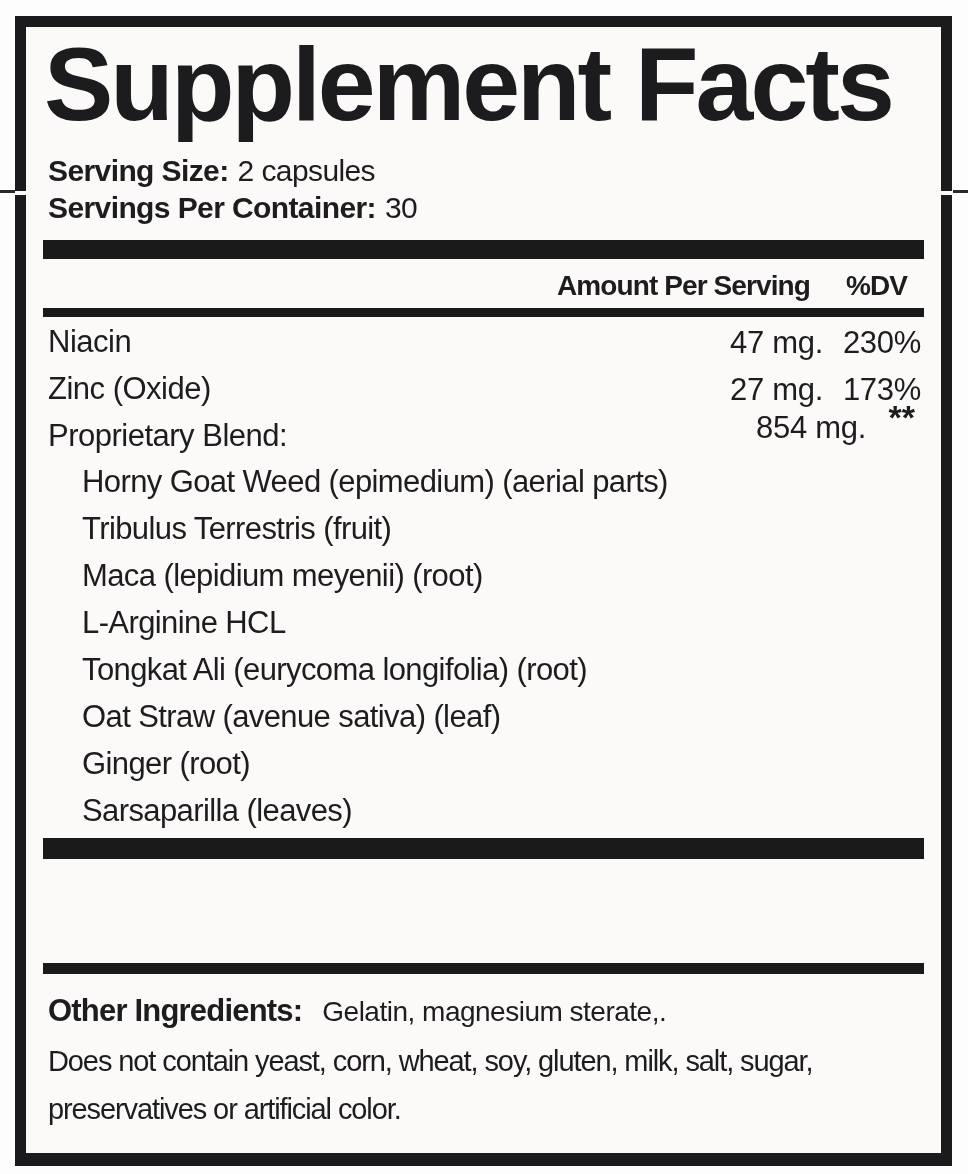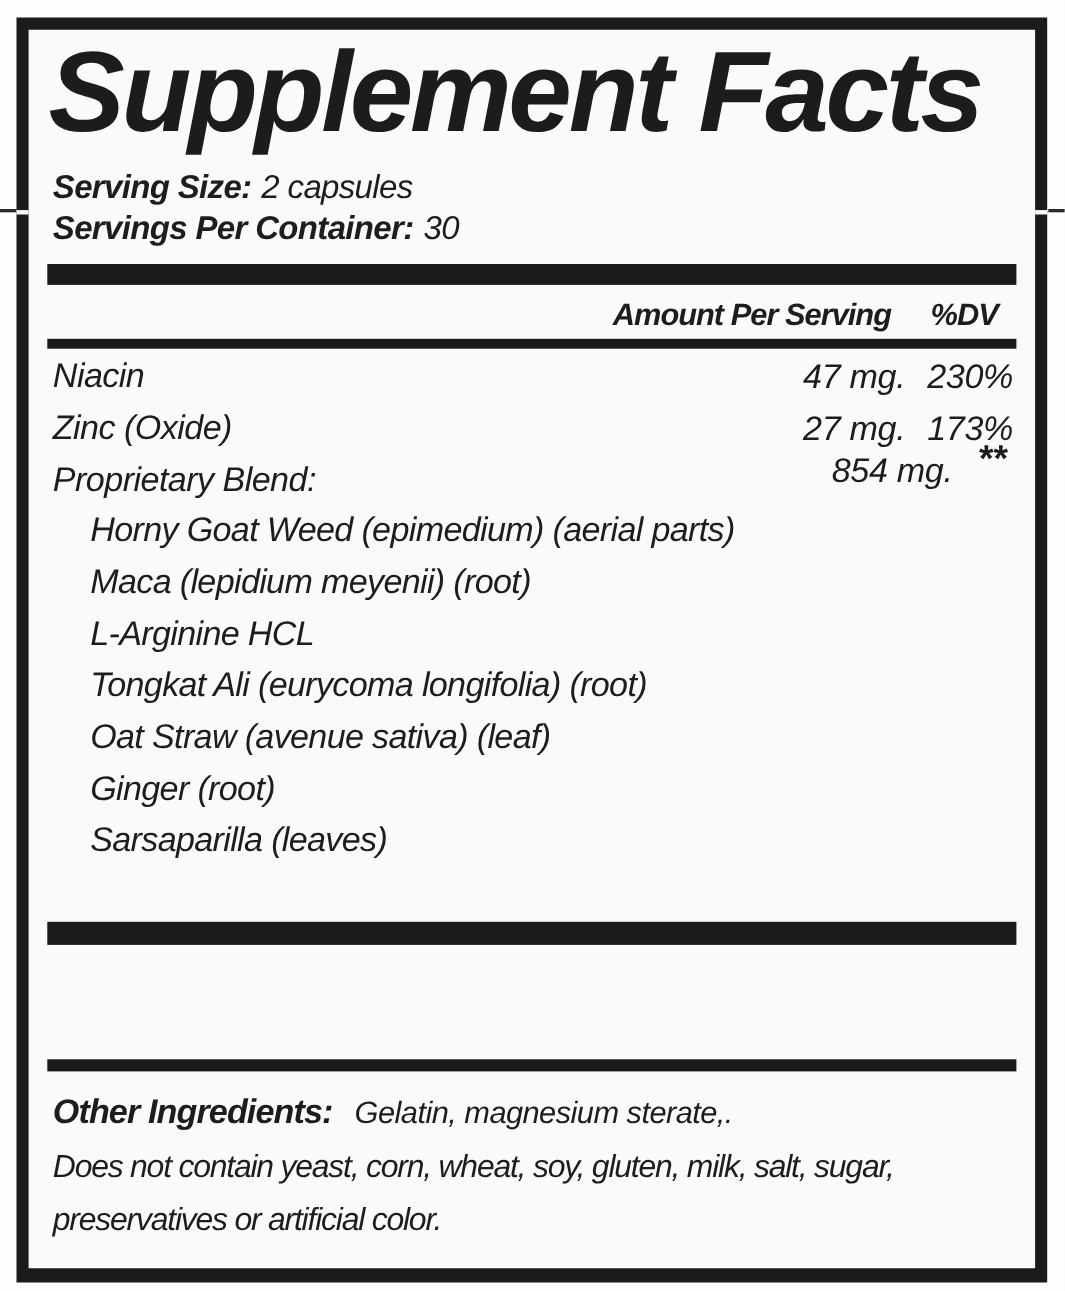--- a/index.html
+++ b/index.html
@@ -4,21 +4,21 @@
 <style>
   html,body{margin:0;padding:0;}
   body{
     width:968px;height:1174px;
     background:#fdfdfd;
     font-family:"Liberation Sans","DejaVu Sans",sans-serif;
     color:#1d1d1f;
     position:relative;
     -webkit-font-smoothing:antialiased;
   }
-  .page{position:absolute;inset:0;width:968px;height:1174px;overflow:hidden;font-style:italic;}
+  .page{position:absolute;inset:0;width:968px;height:1174px;overflow:hidden;}
 
   
   .frame{
     position:absolute;left:15px;top:16px;width:937px;height:1150px;
     box-sizing:border-box;
     border:11px solid #1b1b1d;
     border-bottom-width:13px;
     background:#fbfaf8;
   }
 
@@ -104,20 +104,21 @@
   <div class="line row-name" style="left:48px;top:371px;text-align:center;">Zinc (Oxide)</div>
   <div class="line row-amt right" style="right:145px;top:372px;">27 mg.</div>
   <div class="line row-amt right" style="right:47px;top:372px;">173%</div>
 
   <div class="line row-name" style="left:48px;top:418px;">Proprietary Blend:</div>
   <div class="line row-amt right" style="right:102px;top:410px;">854 mg.</div>
   <div class="line stars right" style="right:53px;top:398px;">**</div>
 
   <div class="blend">
     <div>Horny Goat Weed (epimedium) (aerial parts)</div>
+    <div>Tribulus Terrestris (fruit)</div>
     <div>Maca (lepidium meyenii) (root)</div>
     <div>L-Arginine HCL</div>
     <div>Tongkat Ali (eurycoma longifolia) (root)</div>
     <div>Oat Straw (avenue sativa) (leaf)</div>
     <div>Ginger (root)</div>
     <div>Sarsaparilla (leaves)</div>
   </div>
 
   <div class="bar bar-2"></div>
 

